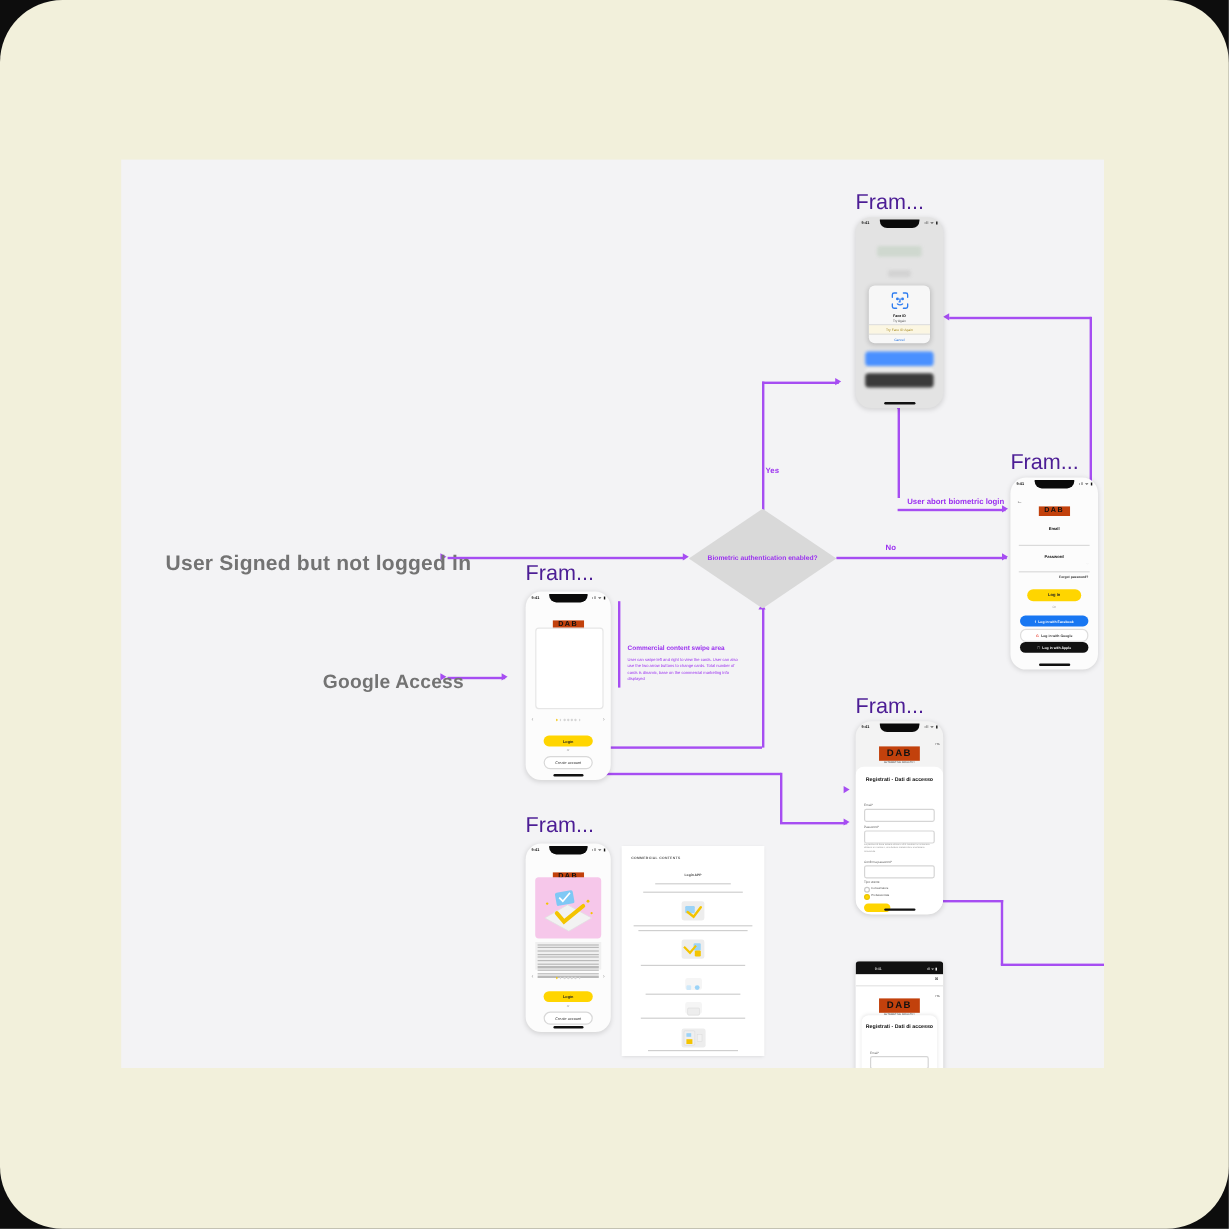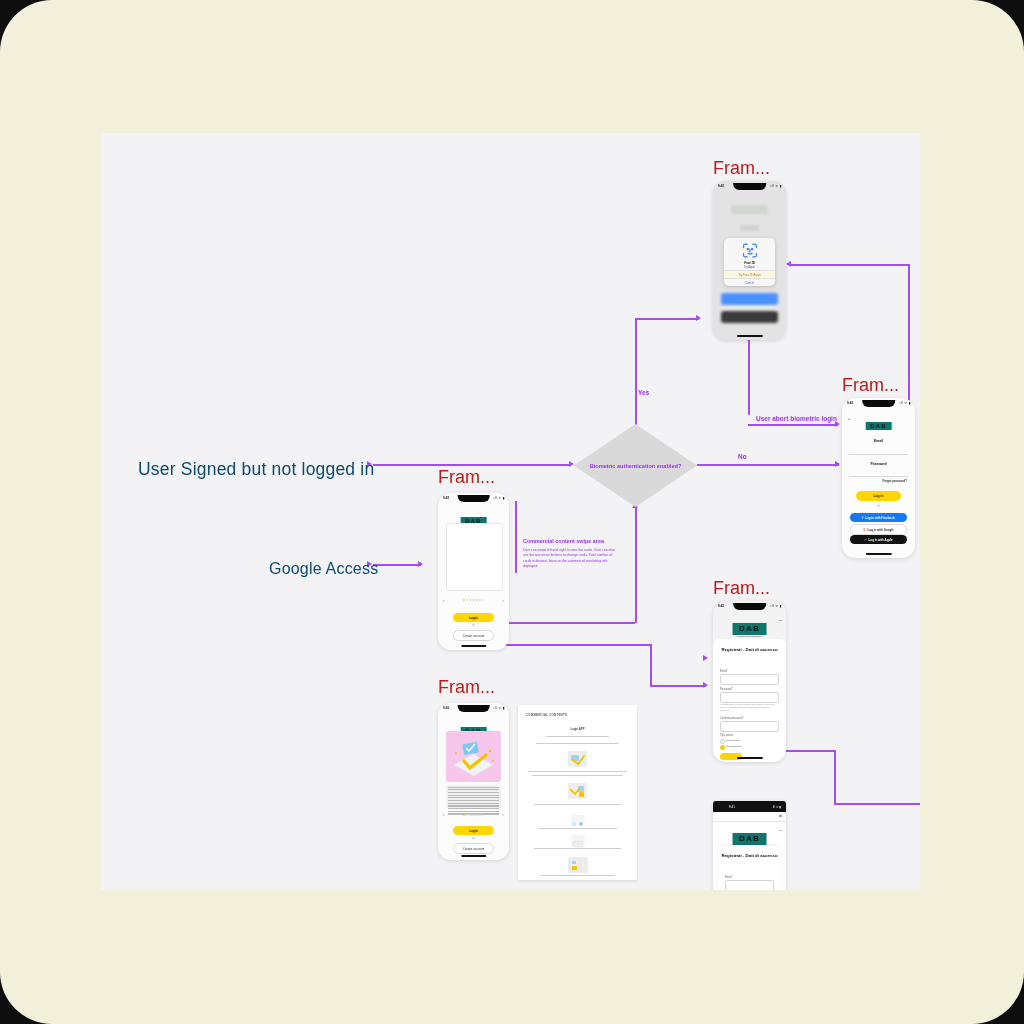--- a/index.html
+++ b/index.html
@@ -14,21 +14,21 @@
     border-radius:52px;
   }
   #canvas{
     position:absolute;left:101px;top:133px;width:819px;height:757px;
     background:#F3F3F5;
     overflow:hidden;
   }
 
   
   .flow-label{
-    position:absolute;color:#0c4a6e;font-weight:normal;white-space:nowrap;
+    position:absolute;color:#737373;font-weight:bold;white-space:nowrap;
     letter-spacing:.2px;
   }
   #lbl-signed{left:37px;top:326px;font-size:17.5px;}
   #lbl-first{left:168px;top:427px;font-size:16px;}
 
   
   .ln{position:absolute;background:#A64DF2;}
   .lnh{height:1.6px;}
   .lnv{width:1.6px;}
   .arrow-r{position:absolute;width:0;height:0;
@@ -50,39 +50,39 @@
     position:absolute;inset:0;background:#D9D9D9;
     clip-path:polygon(50% 0,100% 50%,50% 100%,0 50%);
   }
   #diamond .dtxt{
     position:absolute;inset:0;display:flex;align-items:center;justify-content:center;
     color:#9B30F0;font-size:5.6px;font-weight:bold;text-align:center;
   }
 
   
   .frame-label{
-    position:absolute;color:#b91c1c;font-size:18px;white-space:nowrap;
+    position:absolute;color:#4c1d95;font-size:18px;white-space:nowrap;
     font-family:"Liberation Sans",sans-serif;
   }
 
   
   .phone{
     position:absolute;background:#FCFCFC;border-radius:13px;
     box-shadow:0 1px 4px rgba(0,0,0,.13);overflow:hidden;
   }
   .statusbar{position:absolute;left:0;top:0;right:0;height:11px;}
   .notch{position:absolute;left:50%;transform:translateX(-50%);top:1.5px;
     width:46%;height:7px;background:#0A0A0A;border-radius:0 0 6px 6px;}
   .sb-time{position:absolute;left:5px;top:2.5px;font-size:3.2px;color:#111;font-weight:bold;}
   .sb-ico{position:absolute;right:4px;top:3px;font-size:3.2px;color:#111;letter-spacing:.4px;}
   .homebar{position:absolute;left:50%;transform:translateX(-50%);bottom:3px;
     width:36%;height:2px;border-radius:2px;background:#111;}
 
   
-  .dab{display:inline-block;background:#0f766e;color:#111;font-weight:bold;
+  .dab{display:inline-block;background:#c2410c;color:#111;font-weight:bold;
     letter-spacing:1.2px;line-height:1;text-align:left;}
   .dab-sub{display:block;font-size:2px;letter-spacing:.1px;font-weight:normal;}
 
   
   #phoneA{left:337px;top:360px;width:71px;height:157px;}
   #phoneA .card{position:absolute;left:8px;top:30px;width:55px;height:66px;
     background:#fff;border:.6px solid #E6E6E6;border-radius:3px;}
   #phoneA .carousel{position:absolute;left:0;right:0;top:103px;height:8px;}
   #phoneA .cdots{position:absolute;left:50%;transform:translateX(-50%);top:3px;display:flex;gap:1.4px;}
   #phoneA .cdots i{width:1.8px;height:1.8px;border-radius:50%;background:#D5D5D5;display:block;}

